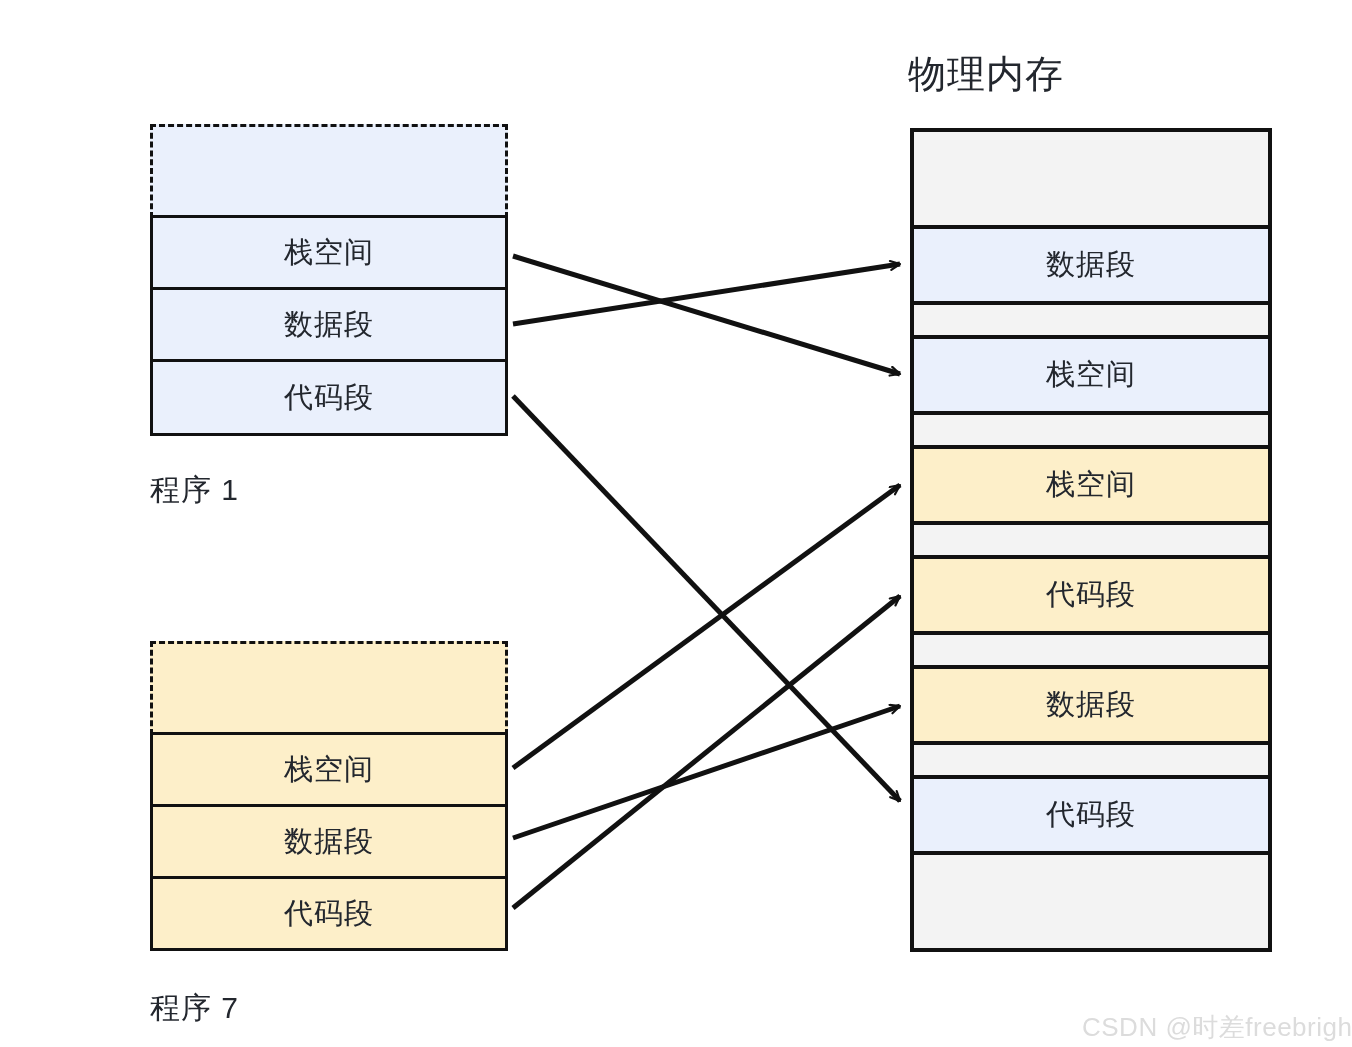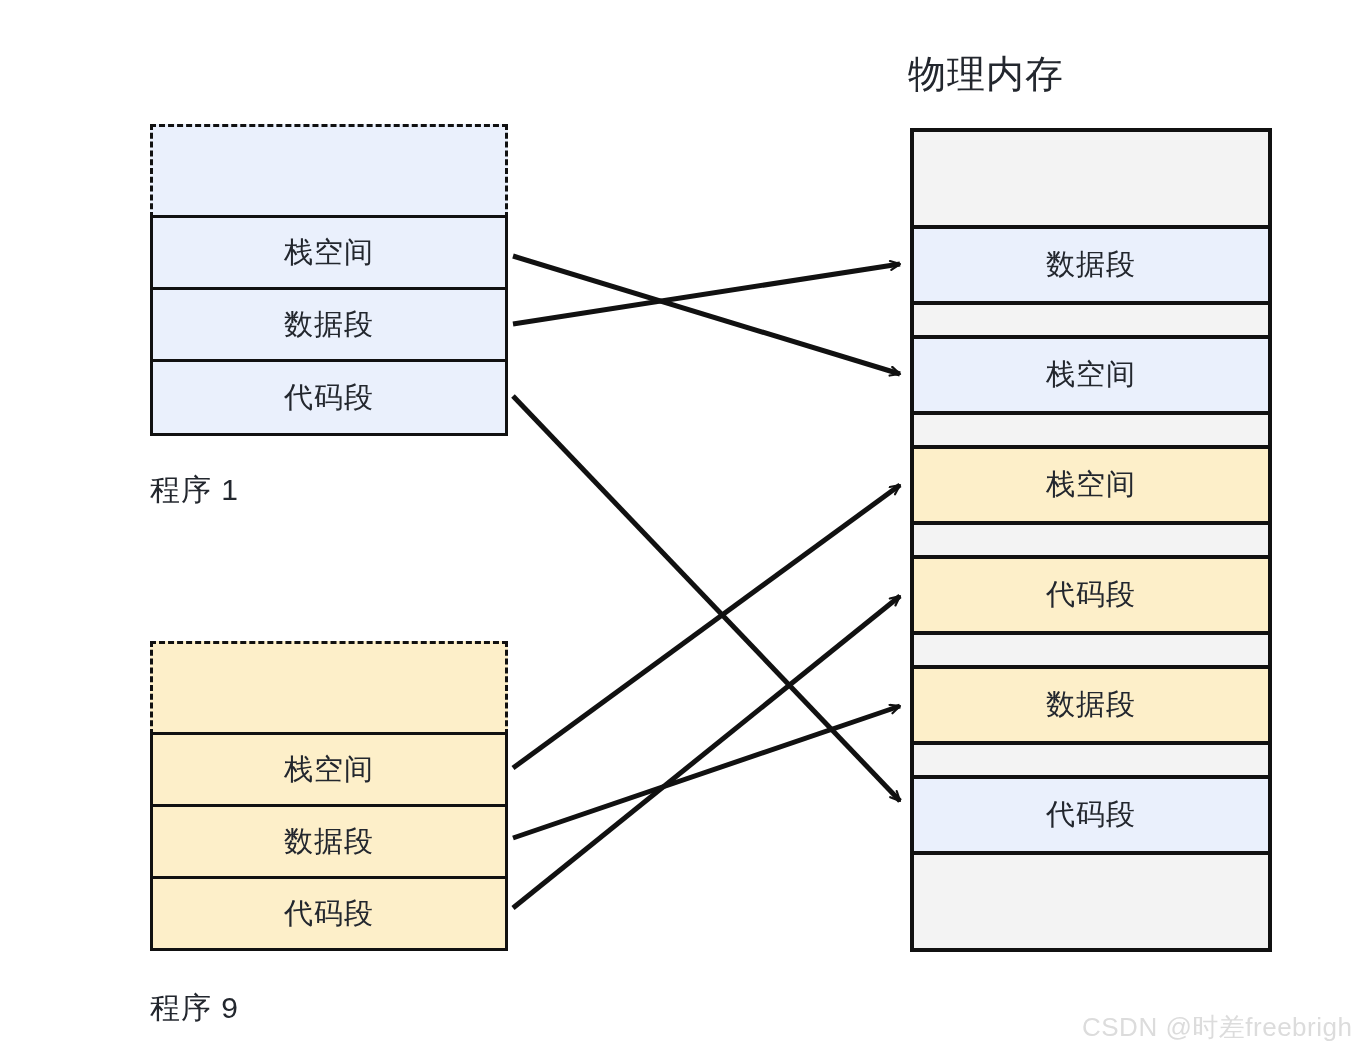--- a/index.html
+++ b/index.html
@@ -153,21 +153,21 @@
 
     <div class="prog-dashed" style="top:0; height:94px; background:#fdefc9;"></div>
 
     <div class="prog-solid" style="top:91px; height:219px; background:#fdefc9;">
       <div class="seg-row" style="height:72px;">栈空间</div>
       <div class="seg-row" style="height:72px;">数据段</div>
       <div class="seg-row" style="height:69px;">代码段</div>
     </div>
   </div>
 
-  <div class="caption" style="left:150px; top:993px; width:358px;">程序 9</div>
+  <div class="caption" style="left:150px; top:993px; width:358px;">程序 7</div>
 
   <svg id="arrow-layer" viewBox="0 0 1352 1047">
     <defs>
       <marker id="ah" markerWidth="14" markerHeight="14" refX="11" refY="5.5" orient="auto" markerUnits="userSpaceOnUse">
         <path d="M 1.5 1 L 11 5.5 L 1.5 10" fill="none" stroke="#111111" stroke-width="2.2" stroke-linecap="round" stroke-linejoin="round"></path>
       </marker>
     </defs>
 
     <g stroke="#111111" stroke-width="5" fill="none" stroke-linecap="butt" marker-end="url(#ah)">
 

